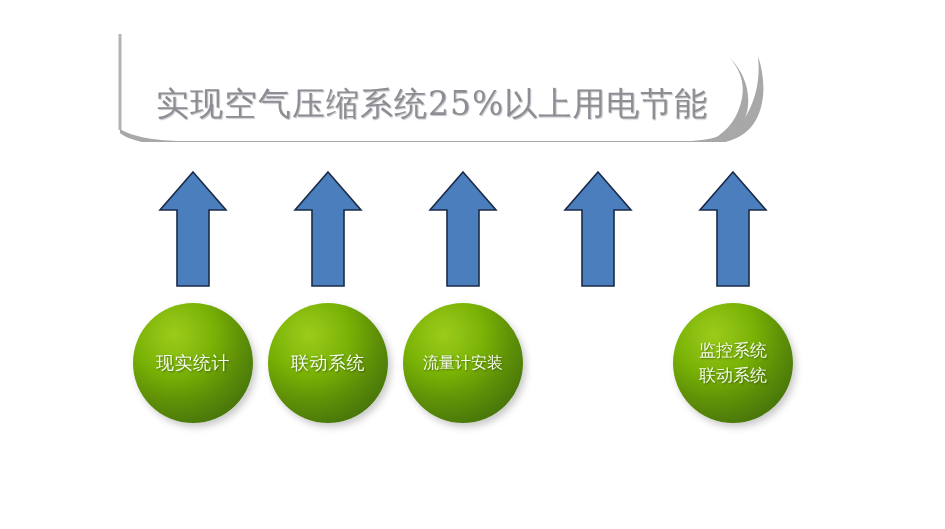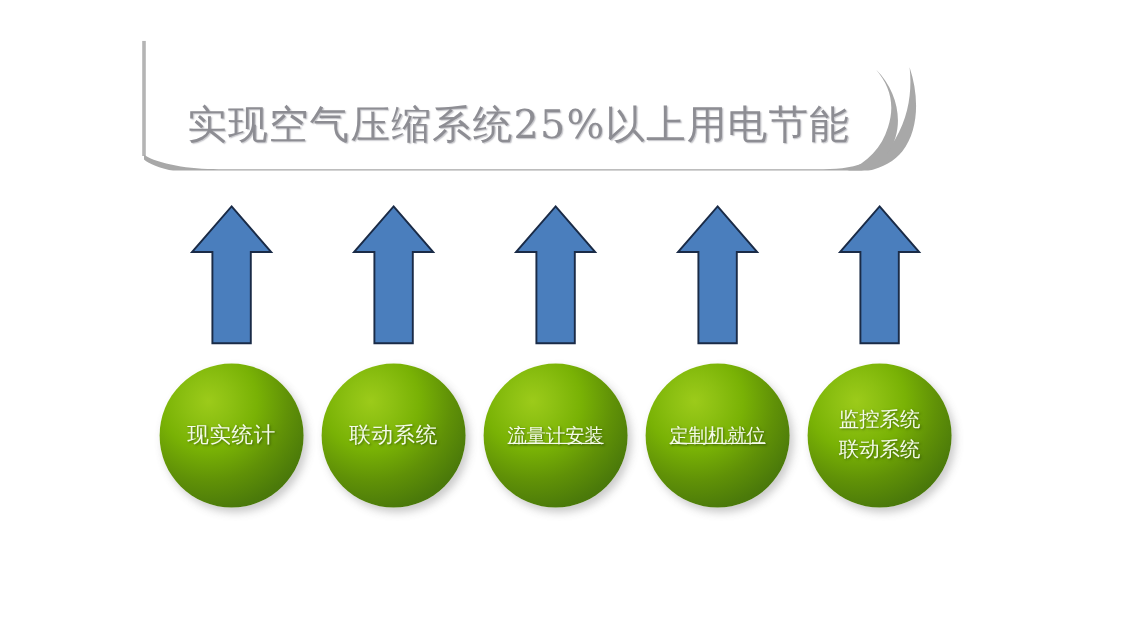--- a/index.html
+++ b/index.html
@@ -89,21 +89,20 @@
     font-size: 18px;
     line-height: 24px;
     letter-spacing: 0.5px;
     text-shadow: 1px 1px 2px rgba(30,55,5,0.55);
     white-space: pre-line;
     padding: 0 4px;
   }
   .node-label.small {
     font-size: 16px;
     letter-spacing: 0px;
-    text-decoration: underline;
   }
   .node-label.two-line {
     font-size: 17px;
     line-height: 25px;
     letter-spacing: 0px;
   }
 </style>
 </head>
 <body>
 
@@ -162,22 +161,19 @@
   </div>
 
   <div class="node-circle" style="left:268px; top:303px;">
     <span class="node-label">联动系统</span>
   </div>
 
   <div class="node-circle" style="left:403px; top:303px;">
     <span class="node-label small">流量计安装</span>
   </div>
 
-  <div class="node-circle" style="left:538px; top:303px;">
-    <span class="node-label small">定制机就位</span>
-  </div>
 
   <div class="node-circle" style="left:673px; top:303px;">
     <span class="node-label two-line">监控系统
 联动系统</span>
   </div>
 
 </div>
 
 </body></html>

